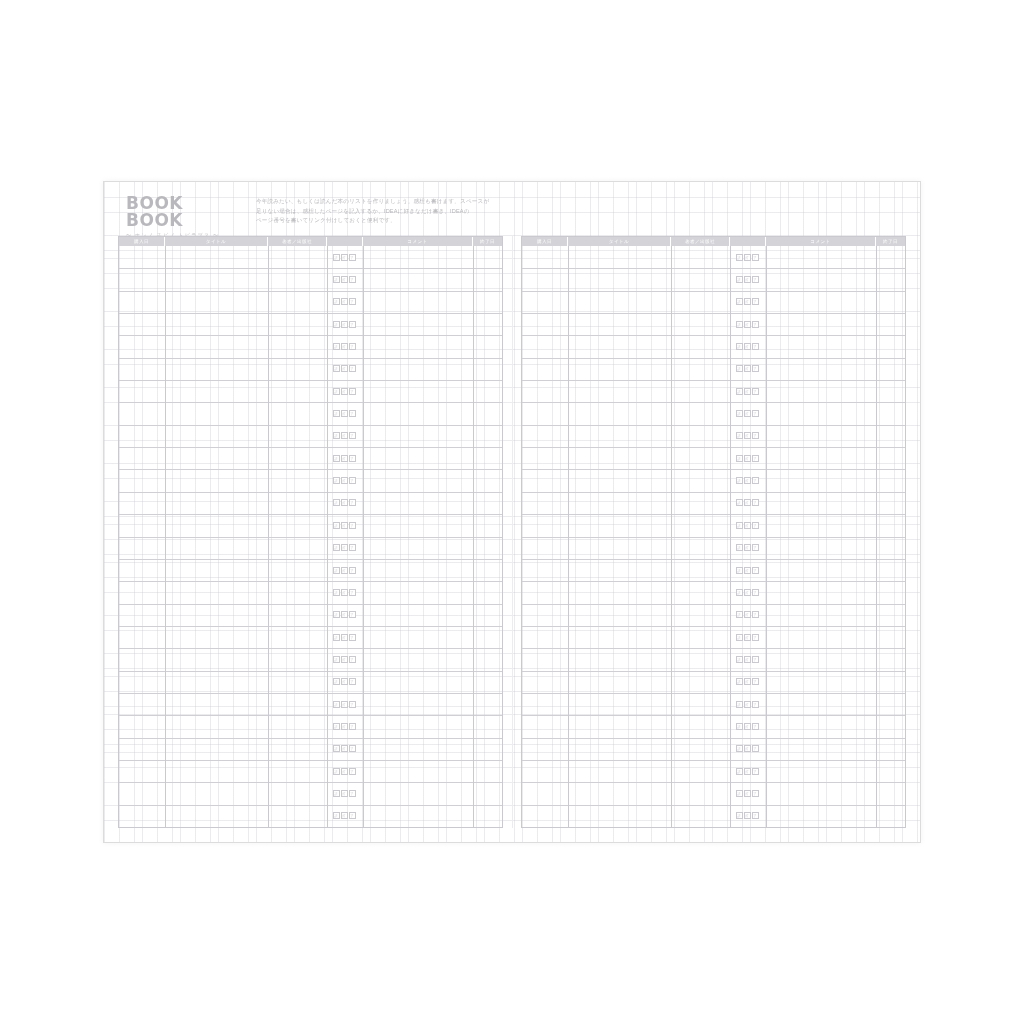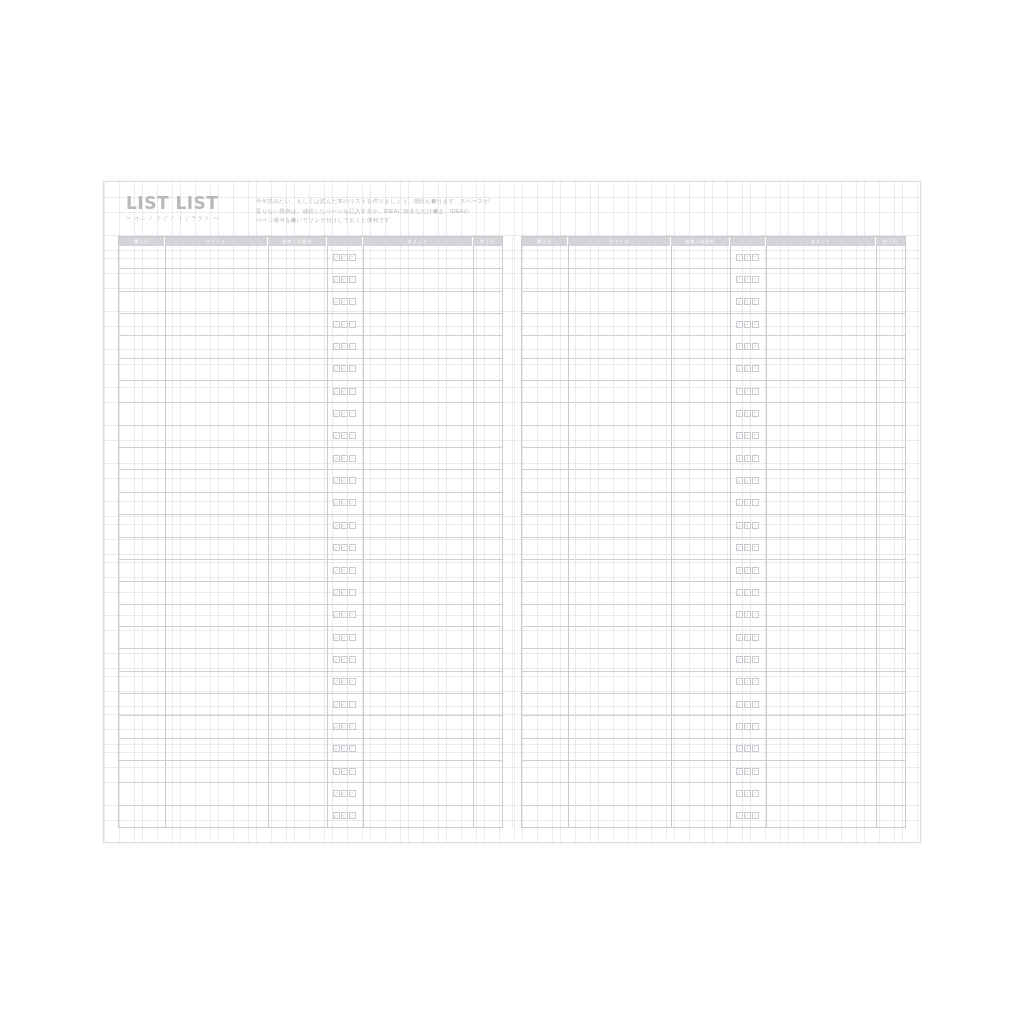--- a/index.html
+++ b/index.html
@@ -197,21 +197,21 @@
 </head>
 <body>
 
 <div id="page">
 
   <div class="sheet">
     <div class="sheet-grid"></div>
 
     <div class="header">
       <div class="title-block">
-        <div class="title-main">LIST LIST</div>
+        <div class="title-main">BOOK BOOK</div>
         <div class="title-sub">〜 ホンノ  チビノ  トビラブス 〜</div>
       </div>
       <div class="intro">
         <div>今年読みたい、もしくは読んだ本のリストを作りましょう。感想も書けます。スペースが</div>
         <div>足りない場合は、感想したページを記入するか、IDEAに好きなだけ書き、IDEAの</div>
         <div>ページ番号を書いてリンク付けしておくと便利です。</div>
       </div>
     </div>
 
     <div class="gutter"></div>

